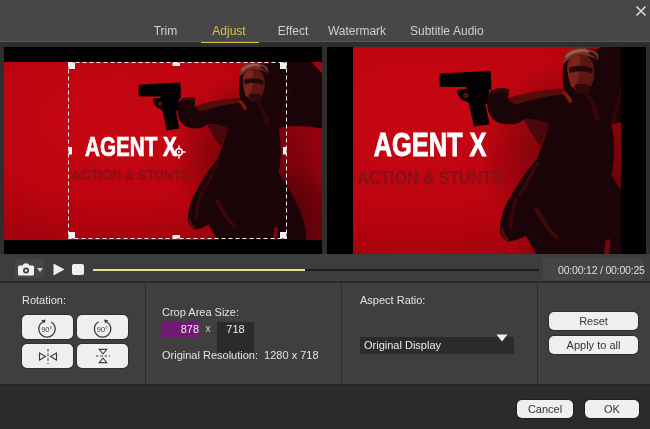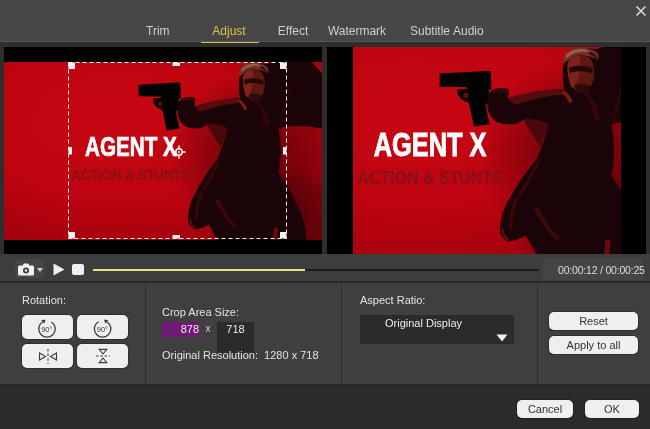--- a/index.html
+++ b/index.html
@@ -3,21 +3,21 @@
 <style>
 *{margin:0;padding:0;box-sizing:border-box}
 html,body{width:650px;height:429px;overflow:hidden;background:#2e2e2f;font-family:"Liberation Sans",sans-serif}
 .abs{position:absolute}
 .btn{position:absolute;background:#efefef;border-radius:5px;color:#333;font-size:11px;text-align:center;box-shadow:0 0 0 1px rgba(0,0,0,0.25)}
 </style></head>
 <body>
 
 <div class="abs" style="left:0;top:0;width:650px;height:42px;background:#474747;border-bottom:1px solid #565656"></div>
 <div class="abs" style="left:134px;top:24px;width:382px;height:16px;font-size:12px;color:#cfcfcf">
-  <span class="abs" style="left:12px;width:63px;">Trim</span>
+  <span class="abs" style="left:0;width:63px;text-align:center">Trim</span>
   <span class="abs" style="left:63px;width:64px;text-align:center;color:#dcc04e">Adjust</span>
   <span class="abs" style="left:127px;width:64px;text-align:center">Effect</span>
   <span class="abs" style="left:191px;width:64px;text-align:center">Watermark</span>
   <span class="abs" style="left:264px;width:64px;text-align:center">Subtitle</span>
   <span class="abs" style="left:319px;width:63px;text-align:left">Audio</span>
 </div>
 <div class="abs" style="left:201px;top:41.5px;width:58px;height:2px;background:#dcc04e"></div>
 <svg class="abs" style="left:635px;top:5px" width="12" height="12" viewBox="0 0 12 12">
     <path d="M1.5 1.5 L10.5 10.5 M10.5 1.5 L1.5 10.5" stroke="#d9d9d9" stroke-width="1.6"></path>
   </svg>
@@ -166,21 +166,21 @@
   <path d="M6.2 16.6 L13.8 16.6 L10 12.0 Z" fill="none" stroke="#3d3d3d" stroke-width="1.1"></path>
 </svg>
 
 <div class="abs" style="left:162px;top:306px;font-size:11px;color:#e3e3e3">Crop Area Size:</div>
 <div class="abs" style="left:162px;top:322px;width:37px;height:15px;background:#701a75;color:#ececec;font-size:11px;text-align:right;line-height:15px">878</div>
 <div class="abs" style="left:203px;top:323px;width:10px;font-size:10px;color:#d5d5d5;text-align:center">x</div>
 <div class="abs" style="left:217px;top:322px;width:37px;height:33px;background:#2b2b2b;color:#ececec;font-size:11px;text-align:center;line-height:15px">718</div>
 <div class="abs" style="left:162px;top:349px;font-size:11px;color:#e3e3e3">Original Resolution:&nbsp;&nbsp;1280 x 718</div>
 
 <div class="abs" style="left:360px;top:294px;font-size:11px;color:#e3e3e3">Aspect Ratio:</div>
-<div class="abs" style="left:360px;top:315px;width:154px;height:29px;background:#2b2b2b;color:#ececec;font-size:11px;line-height:17px;padding-left:25px">Original Display</div>
+<div class="abs" style="left:360px;top:337px;width:154px;height:17px;background:#2b2b2b;color:#ececec;font-size:11px;line-height:17px;padding-left:4px">Original Display</div>
 <svg class="abs" style="left:496px;top:334px" width="12" height="8" viewBox="0 0 12 8">
     <path d="M0.5 0.5 H11.5 L6 7.5 Z" fill="#f0f0f0"></path>
   </svg>
 
 <div class="btn" style="left:549px;top:312px;width:89px;height:18px;line-height:18px">Reset</div>
 <div class="btn" style="left:549px;top:336px;width:89px;height:18px;line-height:18px">Apply to all</div>
 
 <div class="abs" style="left:0;top:384px;width:650px;height:45px;background:#2b2b2b;border-top:1px solid #242424"></div>
 <div class="btn" style="left:517px;top:400px;width:56px;height:18px;line-height:18px">Cancel</div>
 <div class="btn" style="left:585px;top:400px;width:54px;height:18px;line-height:18px">OK</div>

